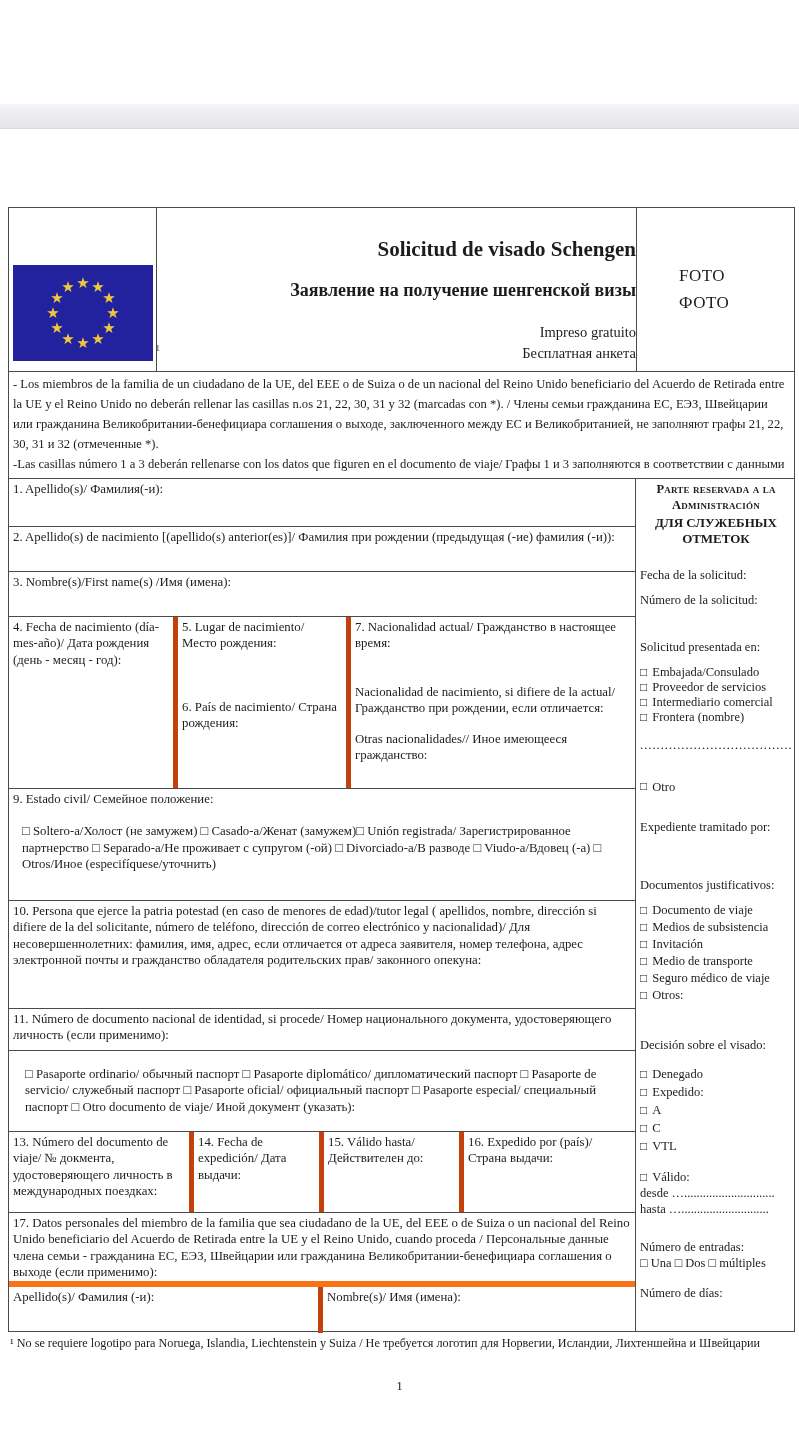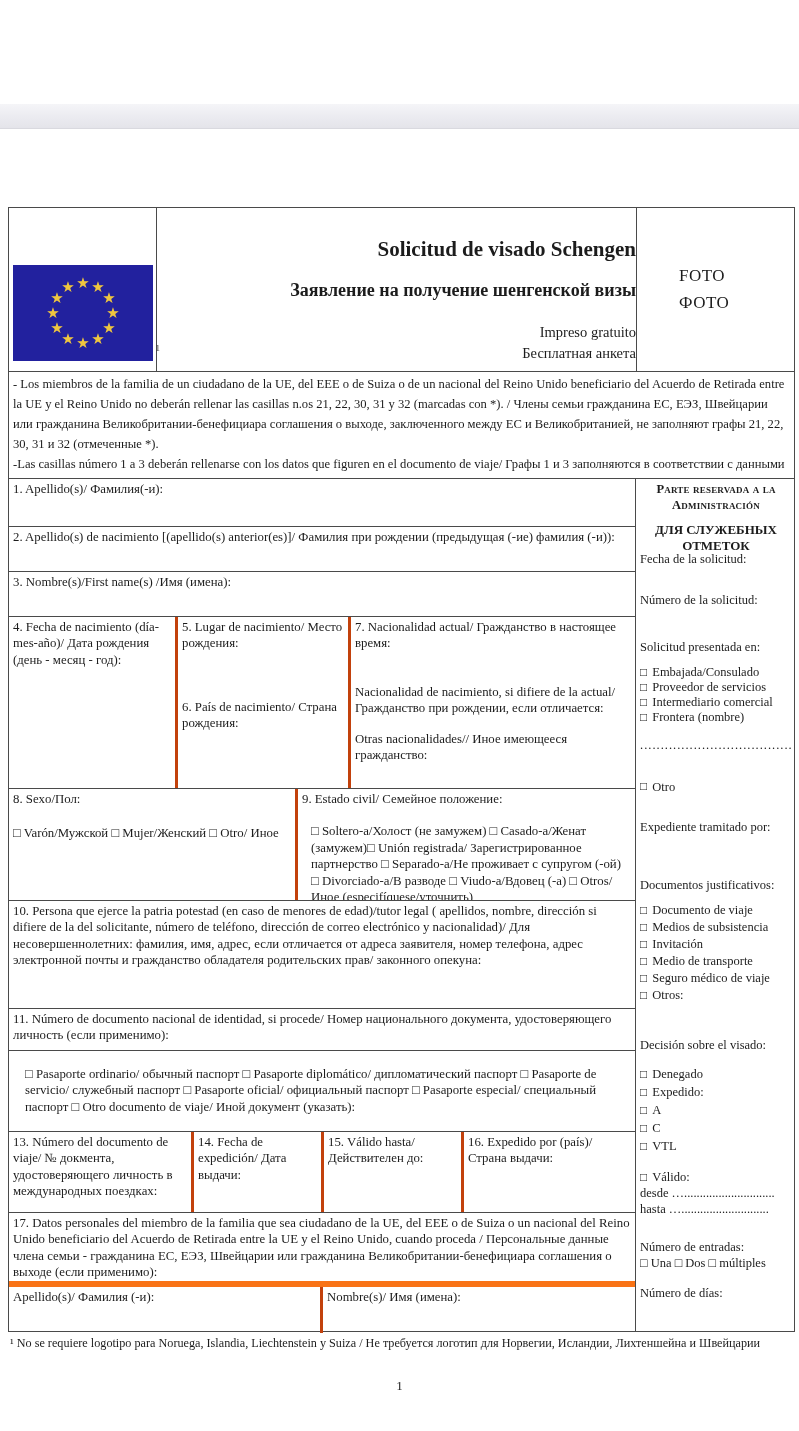--- a/index.html
+++ b/index.html
@@ -31,39 +31,39 @@
   
   .note { height:107px; border-bottom:1px solid #4a4a4a; padding:3px 4px; font-size:12.6px; line-height:1.58; overflow:hidden; }
 
   
   .body { display:flex; height:853px; }
   .main { width:627px; border-right:1px solid #4a4a4a; }
   .row { border-bottom:1px solid #4a4a4a; padding:2px 4px; overflow:hidden; }
   .row:last-child { border-bottom:none; }
   .cols { display:flex; padding:0; }
   .cell { padding:2px 4px; overflow:hidden; }
-  .bR { border-right:3px solid #c2410c; }
+  .bR { border-right:5px solid #c2410c; }
 
   .r1 { height:48px; } .r2 { height:45px; } .r3 { height:45px; }
   .r47 { height:172px; } .c4 { width:169px; } .c56 { width:173px; } .c7 { flex:1; }
   .gap6 { margin-top:47px; } .gap7a { margin-top:32px; } .gap7b { margin-top:14px; }
   .r89 { height:112px; } .c8 { width:289px; } .c9 { flex:1; }
   .opt8 { margin-top:18px; } .opt9 { margin-top:16px; padding-left:9px; }
   .r10 { height:108px; } .r11 { height:42px; }
   .r12 { height:81px; } .opt12 { margin-top:13px; padding-left:12px; }
   .r1316 { height:81px; } .c13 { width:185px; } .c14 { width:130px; } .c15 { width:140px; } .c16 { flex:1; }
   .r17t { height:74px; border-bottom:6px solid #f97316; padding:2px 4px; }
   .r17s { height:46px; } .c17a { width:314px; } .c17b { flex:1; }
 
   
   .admin { flex:1; position:relative; font-size:12.5px; line-height:1.3; }
   .ab { position:absolute; left:4px; right:2px; }
   .adm-hdr { text-align:center; font-weight:bold; }
   .adm-hdr .sc { font-variant:small-caps; font-size:12.5px; letter-spacing:.2px; }
-  .adm-hdr .ru { font-size:13px; margin-top:8px; }
+  .adm-hdr .ru { font-size:13px; margin-top:1px; }
   .cbi { display:flex; gap:5px; align-items:flex-start; }
   .g1 .cbi { line-height:15px; } .g2 .cbi { line-height:17px; } .g3 .cbi { line-height:18px; }
   .cb { font-size:12px; }
   .dotted { letter-spacing:1px; overflow:hidden; white-space:nowrap; }
   .vline { line-height:16px; }
 
   
   .footnote { position:absolute; left:10px; top:1336px; width:782px; font-size:12.2px; }
   .pagenum { position:absolute; left:0; top:1378px; width:799px; text-align:center; font-size:13px; }
 </style>
@@ -142,24 +142,20 @@
             <div class="gap6">6. País de nacimiento/ Страна рождения:</div>
           </div>
           <div class="cell c7">
             <div>7. Nacionalidad actual/ Гражданство в настоящее время:</div>
             <div class="gap7a">Nacionalidad de nacimiento, si difiere de la actual/ Гражданство при рождении, если отличается:</div>
             <div class="gap7b">Otras nacionalidades// Иное имеющееся гражданство:</div>
           </div>
         </div>
 
         <div class="row r89 cols">
-          <div class="cell c8 bR">
-            <div>8. Sexo/Пол:</div>
-            <div class="opt8">□ Varón/Мужской  □ Mujer/Женский  □ Otro/ Иное</div>
-          </div>
           <div class="cell c9">
             <div>9. Estado civil/ Семейное положение:</div>
             <div class="opt9">□ Soltero-a/Холост (не замужем) □ Casado-a/Женат (замужем)□ Unión registrada/ Зарегистрированное партнерство □ Separado-a/Не проживает с супругом (-ой) □ Divorciado-a/В разводе □ Viudo-a/Вдовец (-а) □ Otros/Иное (especifíquese/уточнить)</div>
           </div>
         </div>
 
         <div class="row r10">
           <span>10. Persona que ejerce la patria  potestad (en caso de  menores de edad)/tutor legal ( apellidos, nombre, dirección si difiere de la del solicitante, número de teléfono, dirección de correo electrónico y nacionalidad)/  Для несовершеннолетних: фамилия, имя, адрес, если отличается от адреса заявителя, номер телефона, адрес электронной почты и гражданство обладателя родительских прав/ законного опекуна:</span>
         </div>
 
@@ -201,21 +197,21 @@
 
       </div>
 
       <div class="admin">
 
         <div class="ab adm-hdr" style="top:2px">
           <div class="sc">Parte reservada a la Administración</div>
           <div class="ru">ДЛЯ СЛУЖЕБНЫХ ОТМЕТОК</div>
         </div>
 
-        <div class="ab" style="top:72px">
+        <div class="ab" style="top:88px">
           <span>Fecha de la solicitud:</span>
         </div>
 
         <div class="ab" style="top:113px">
           <span>Número de la solicitud:</span>
         </div>
 
         <div class="ab" style="top:160px">Solicitud presentada en:</div>
 
         <div class="ab g1" style="top:186px">

